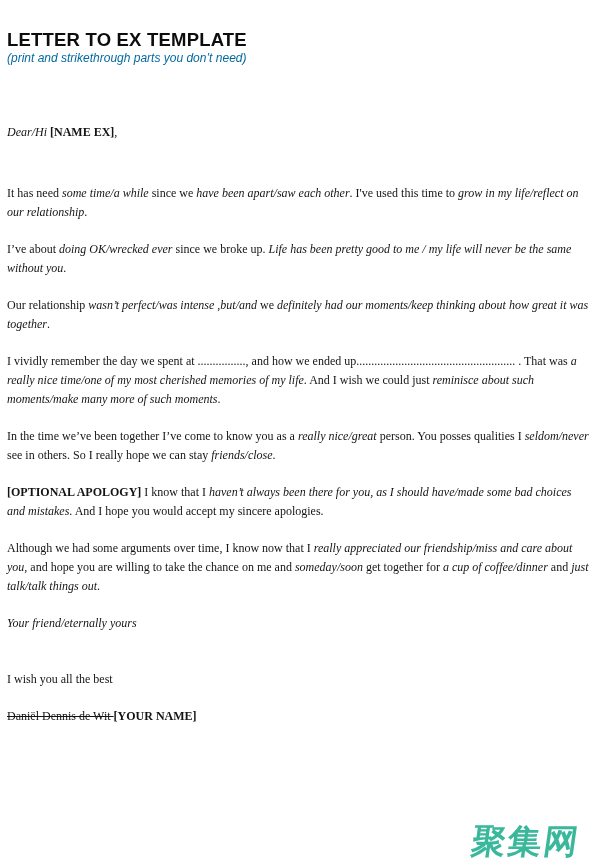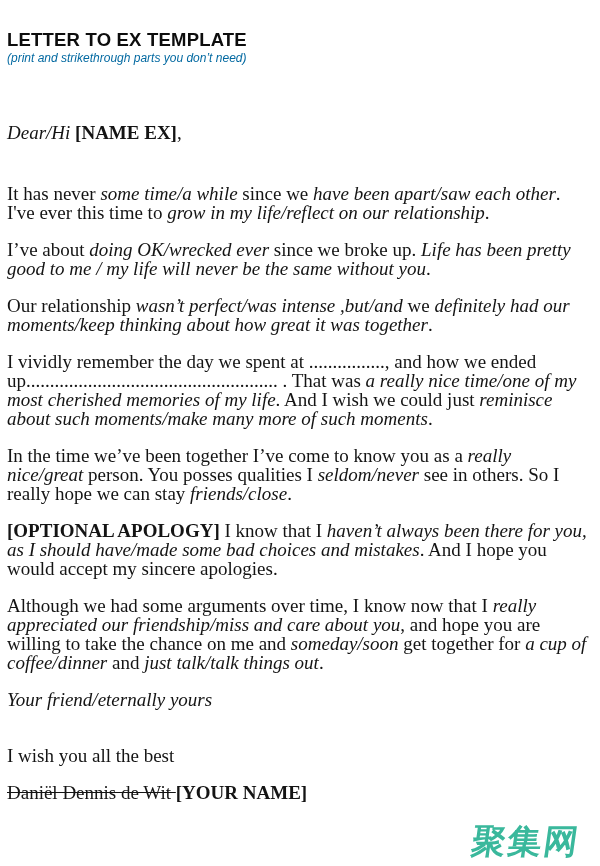--- a/index.html
+++ b/index.html
@@ -25,21 +25,21 @@
   }
   .doc-subtitle {
     font-family: "Liberation Sans", sans-serif;
     font-style: italic;
     font-size: 12px;
     line-height: 14px;
     margin: 0 0 58px 0;
     color: #0369a1;
   }
   .para {
-    font-size: 19px;
+    font-size: 12px;
     line-height: 19px;
     margin: 0 0 18px 0;
     width: 585px;
   }
   .kind-salutation { margin-bottom: 42px; }
   .kind-valediction { margin-bottom: 37px; }
   .kind-signature { margin-bottom: 0; }
   .it { font-style: italic; }
   .bd { font-weight: bold; }
   .strike { text-decoration: line-through; }
@@ -57,21 +57,21 @@
   }
 </style>
 </head>
 <body>
 
 <div class="page">
   <h1 class="doc-title">LETTER TO EX TEMPLATE</h1>
   <p class="doc-subtitle">(print and strikethrough parts you don’t need)</p>
   <div>
       <p class="para kind-salutation"><span class="it">Dear/Hi </span><span class="bd">[NAME EX]</span><span>,</span></p>
-      <p class="para kind-body"><span>It has never </span><span class="it">some time/a while</span><span> since we </span><span class="it">have been apart/saw each other</span><span>. I've ever this time to </span><span class="it">grow in my life/reflect on our relationship</span><span>.</span></p>
+      <p class="para kind-body"><span>It has need </span><span class="it">some time/a while</span><span> since we </span><span class="it">have been apart/saw each other</span><span>. I've used this time to </span><span class="it">grow in my life/reflect on our relationship</span><span>.</span></p>
       <p class="para kind-body"><span>I’ve about </span><span class="it">doing OK/wrecked ever</span><span> since we broke up. </span><span class="it">Life has been pretty good to me / my life will never be the same without you</span><span>.</span></p>
       <p class="para kind-body"><span>Our relationship </span><span class="it">wasn’t perfect/was intense ,but/and</span><span> we </span><span class="it">definitely had our moments/keep thinking about how great it was together</span><span>.</span></p>
       <p class="para kind-body"><span>I vividly remember the day we spent at ................, and how we ended up..................................................... . That was </span><span class="it">a really nice time/one of my most cherished memories of my life</span><span>. And I wish we could just </span><span class="it">reminisce about such moments/make many more of such moments</span><span>.</span></p>
       <p class="para kind-body"><span>In the time we’ve been together I’ve come to know you as a </span><span class="it">really nice/great</span><span> person. You posses qualities I </span><span class="it">seldom/never</span><span> see in others. So I really hope we can stay </span><span class="it">friends/close</span><span>.</span></p>
       <p class="para kind-body"><span class="bd">[OPTIONAL APOLOGY]</span><span> I know that I </span><span class="it">haven’t always been there for you, as I should have/made some bad choices and mistakes</span><span>. And I hope you would accept my sincere apologies.</span></p>
       <p class="para kind-body"><span>Although we had some arguments over time, I know now that I </span><span class="it">really appreciated our friendship/miss and care about you</span><span>, and hope you are willing to take the chance on me and </span><span class="it">someday/soon</span><span> get together for </span><span class="it">a cup of coffee/dinner</span><span> and </span><span class="it">just talk/talk things out</span><span>.</span></p>
       <p class="para kind-valediction"><span class="it">Your friend/eternally yours</span></p>
       <p class="para kind-body"><span>I wish you all the best</span></p>
       <p class="para kind-signature"><span class="strike">Daniël Dennis de Wit </span><span class="bd">[YOUR NAME]</span></p>
     </div>

